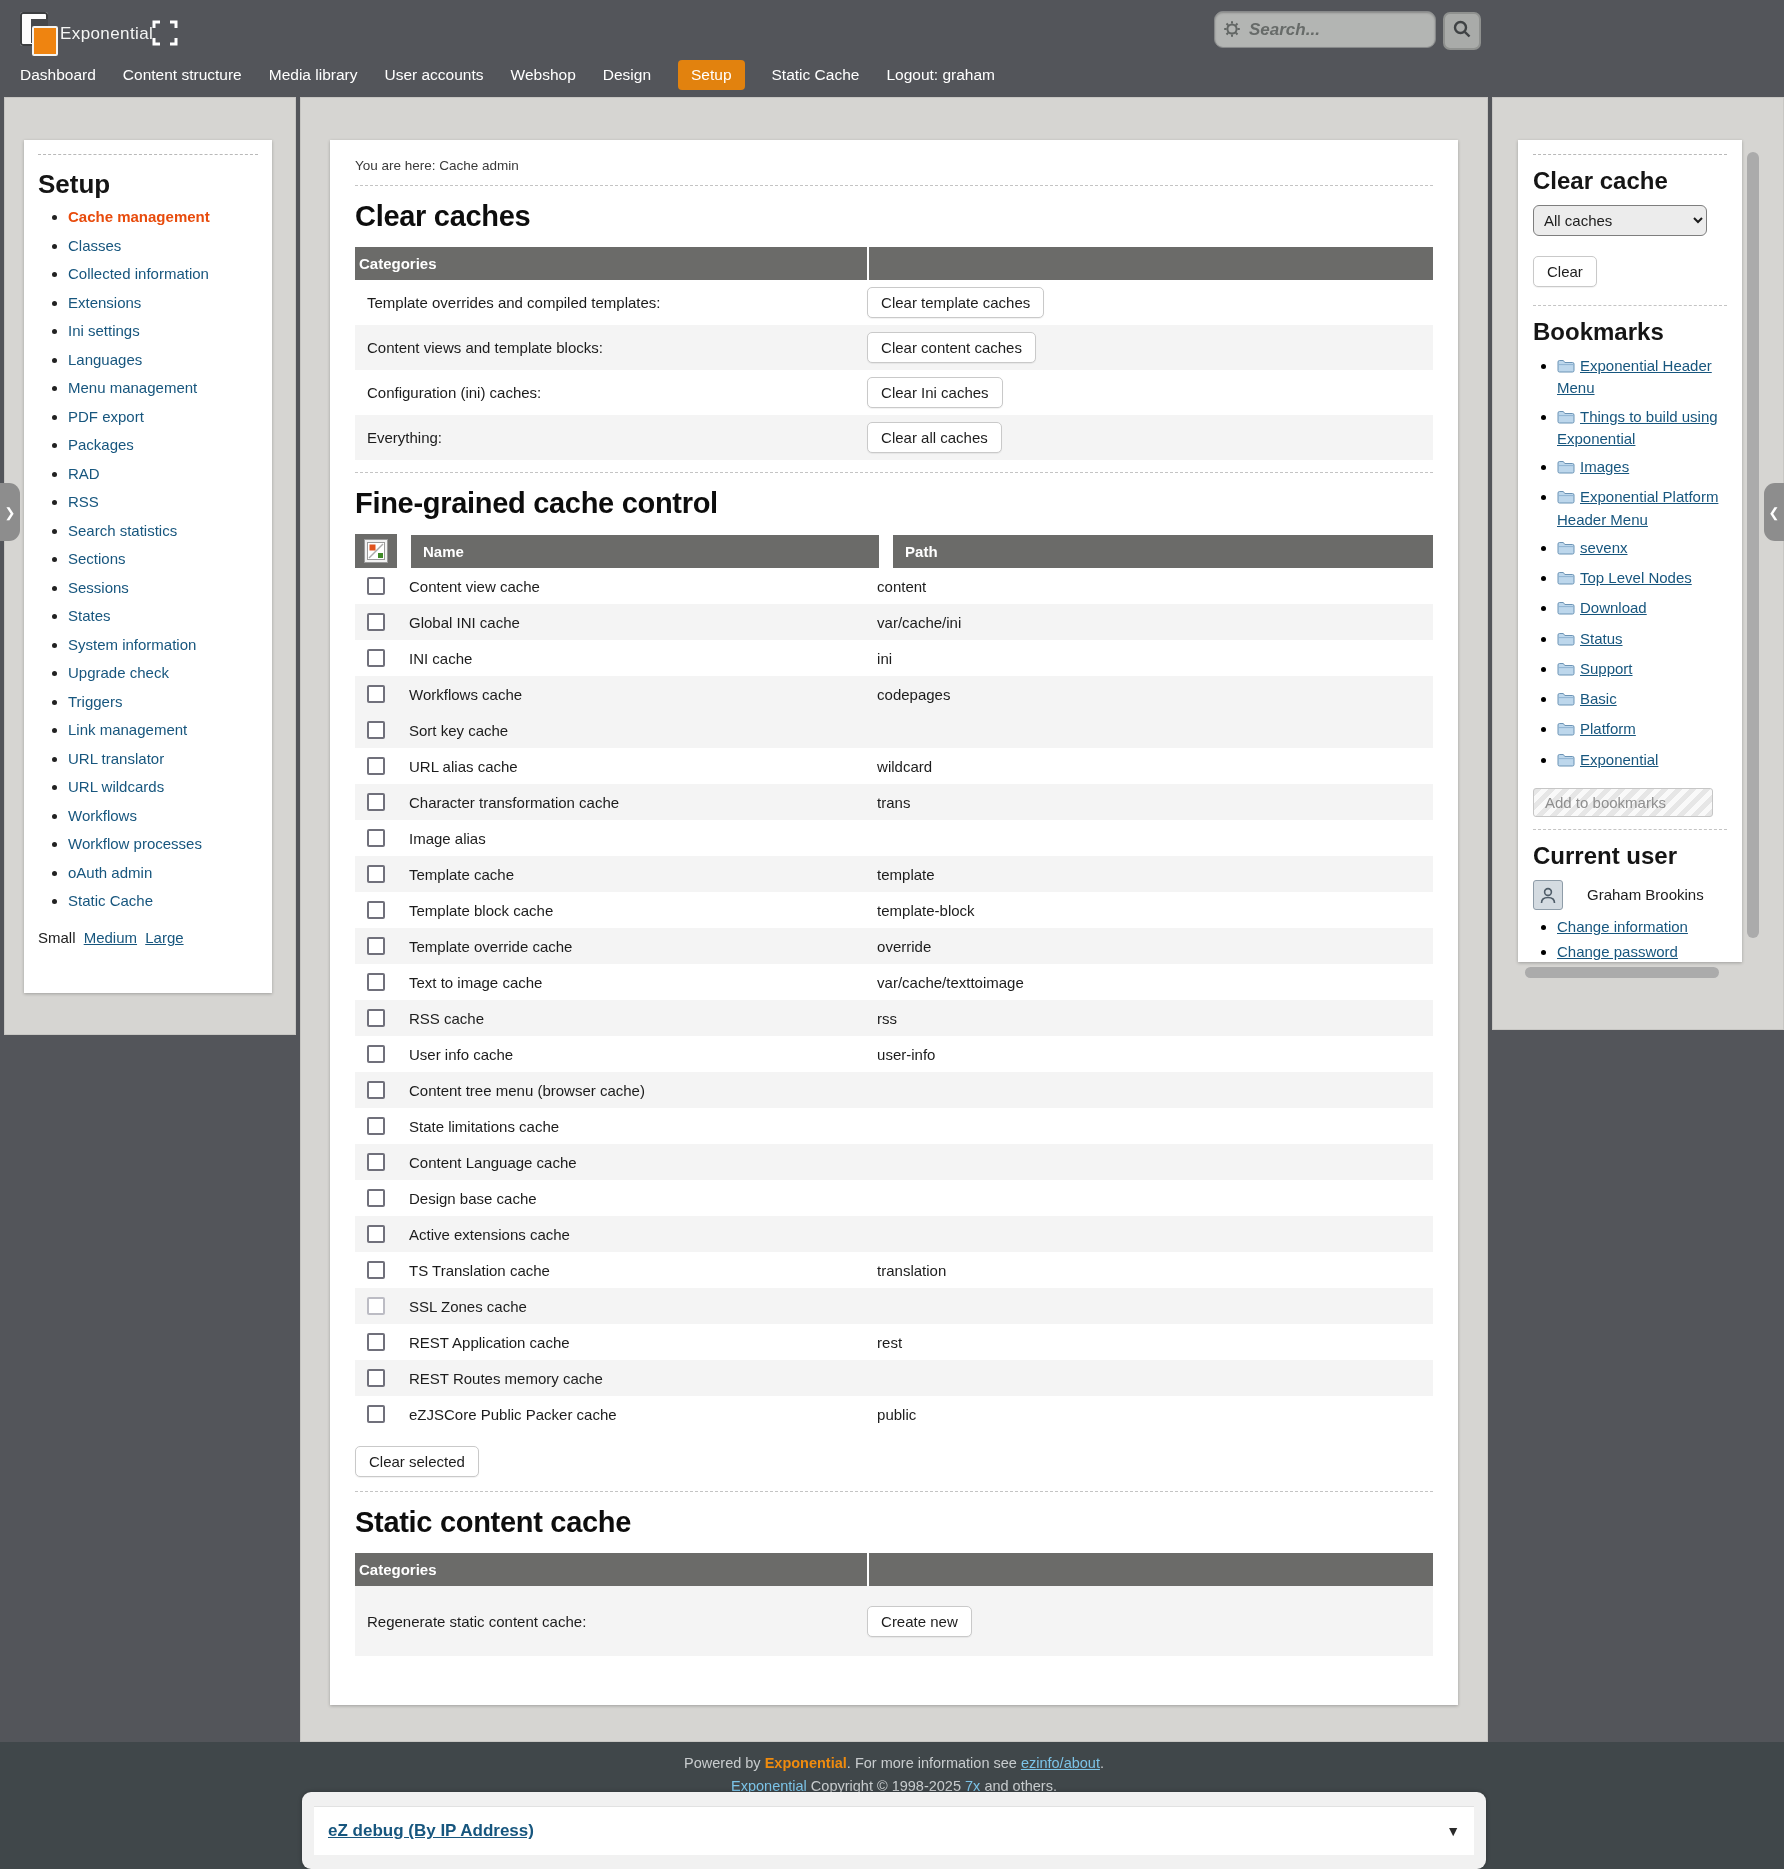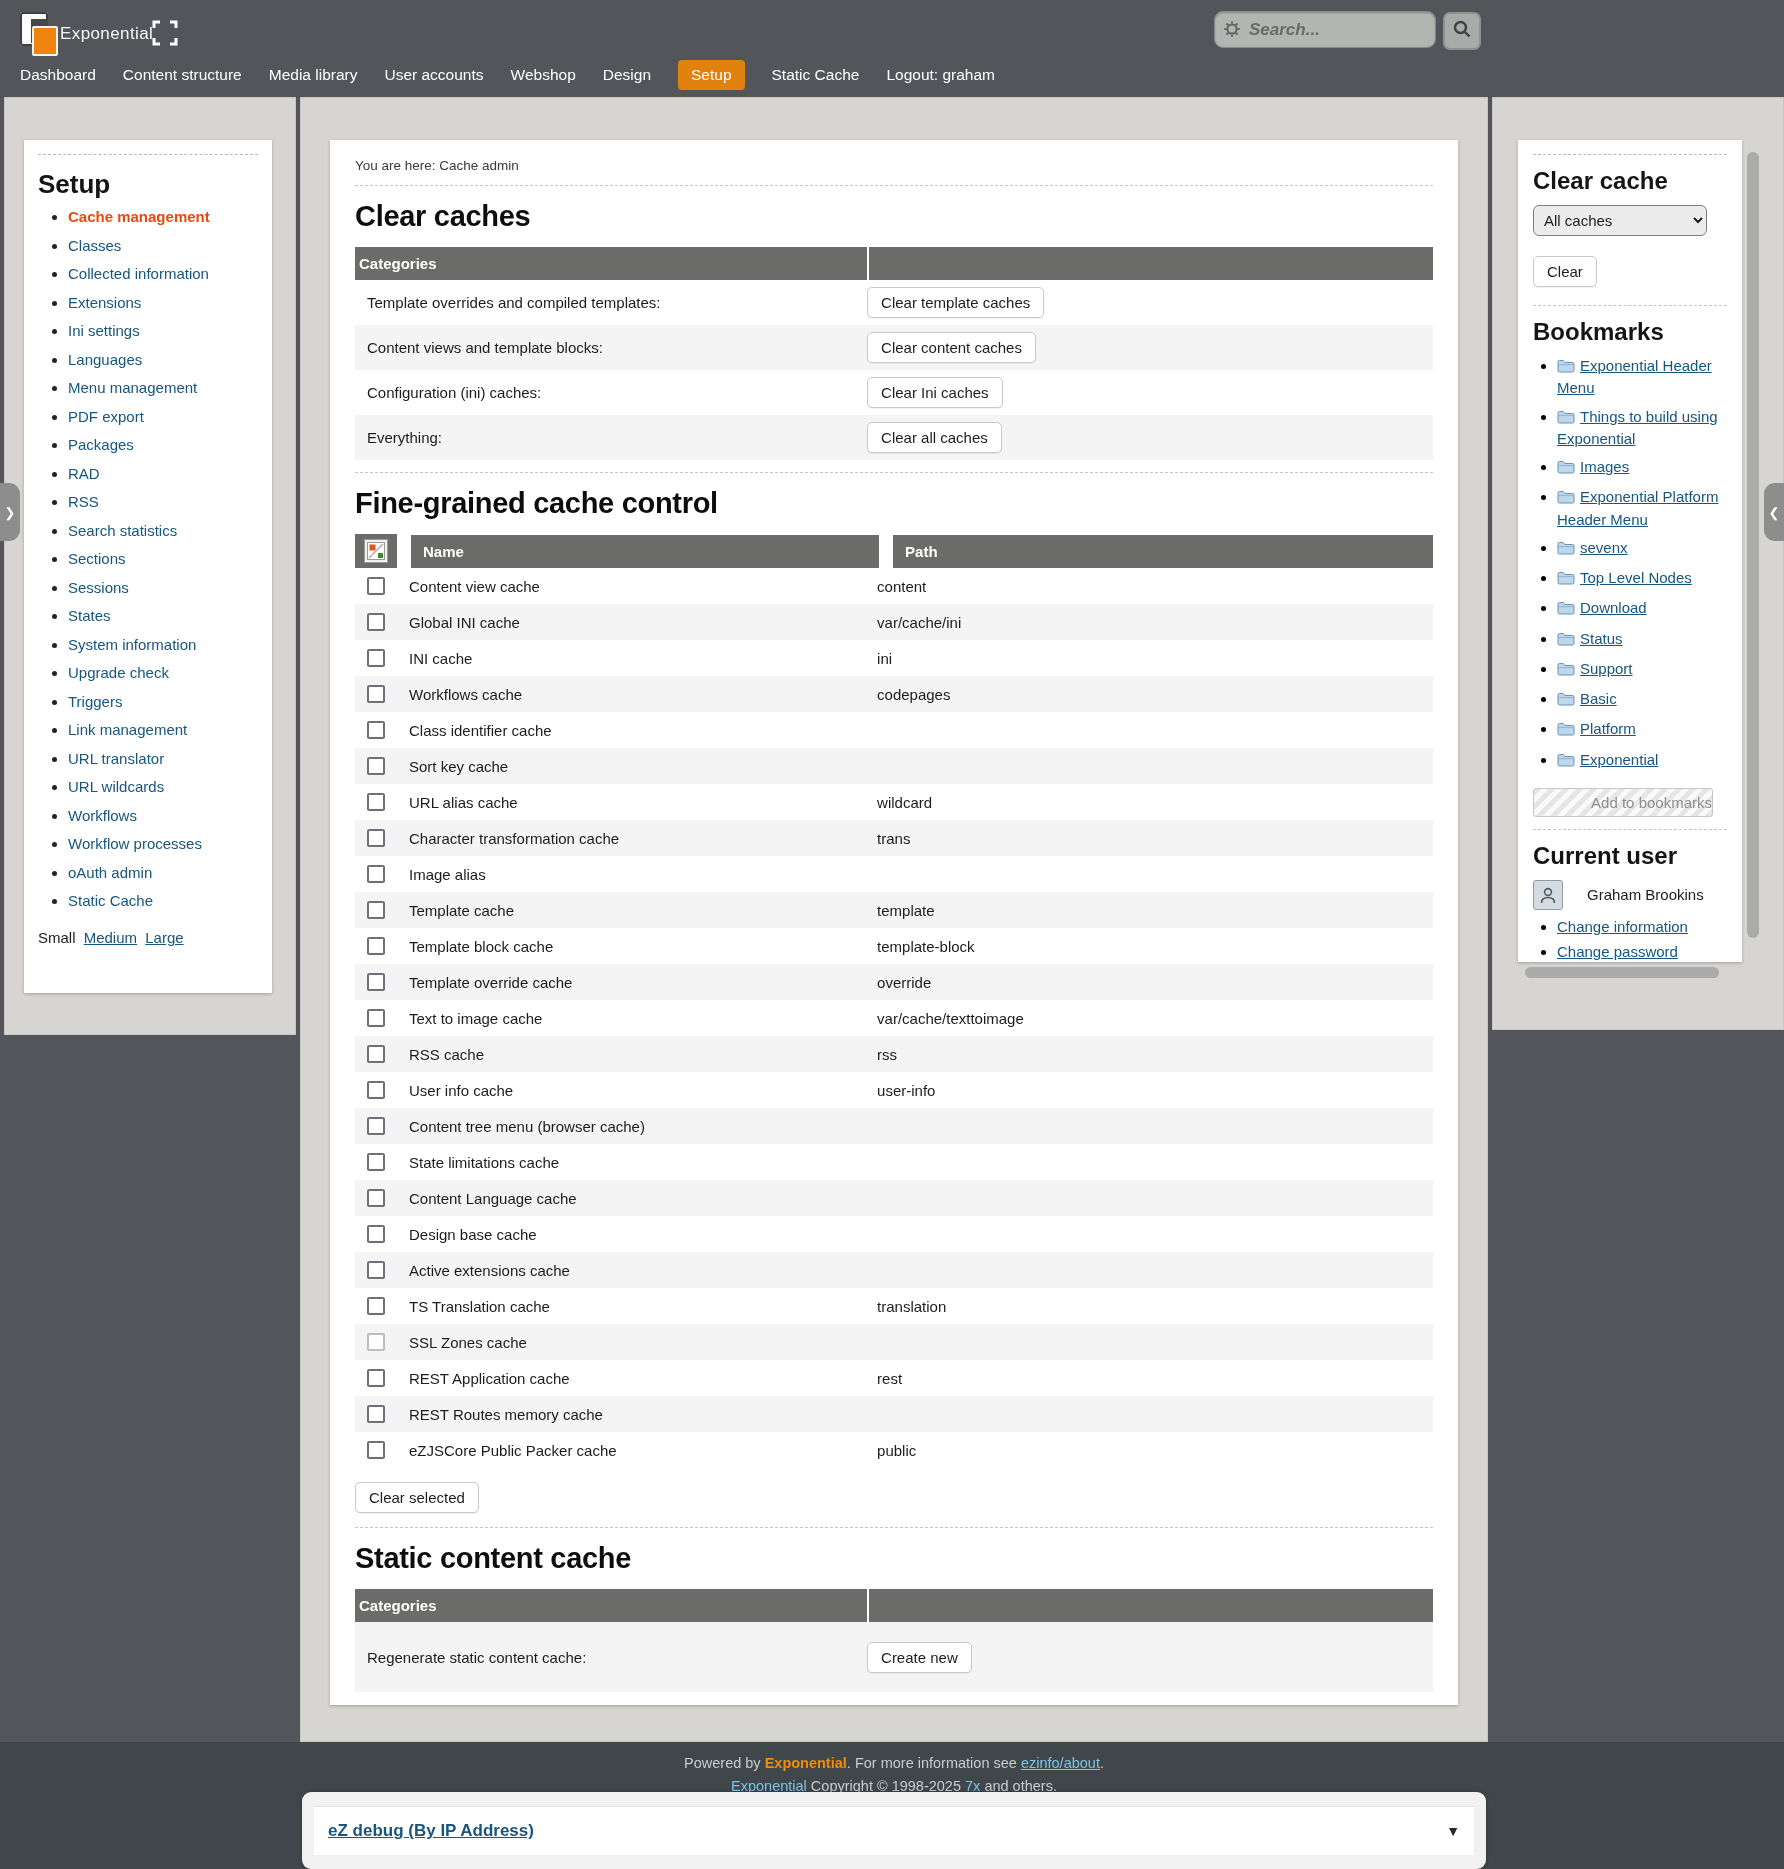--- a/index.html
+++ b/index.html
@@ -85,21 +85,21 @@
   #cache-select{
     width:174px;height:31px;border:1px solid #7e7e7e;border-radius:6px;background:#ececec;
     font-family:"Liberation Sans",sans-serif;font-size:15px;color:#1c1c1c;padding:0 6px;
   }
   #clear-btn{margin:20px 0 6px 0;}
   #bookmark-list{margin:6px 0 0 0;padding:0 0 0 24px;}
   .bm-li{list-style:disc;margin:0 0 8px 0;font-size:15px;line-height:1.35;}
   .bm-link{color:#17567e;text-decoration:underline;cursor:pointer;}
   .folder-icon{display:inline-block;vertical-align:-2px;margin-right:5px;}
   #add-bookmarks{
-    display:block;margin:16px 0 6px 0;width:180px;padding:5px 0;text-align:right;
+    display:block;margin:16px 0 6px 0;width:180px;padding:5px 11px;text-align:left;
     color:#8e8e8e;font-size:15px;border:1px solid #c6c6c6;border-radius:3px;
     background:repeating-linear-gradient(135deg,#e6e6e6 0 5px,#f9f9f9 5px 10px);
     font-family:"Liberation Sans",sans-serif;
   }
   #user-row{display:flex;align-items:center;gap:24px;margin:6px 0 4px 0;font-size:15px;color:#1c1c1c;}
   #avatar{width:28px;height:28px;background:#d4dbe1;border:1px solid #8e9ca8;border-radius:3px;display:flex;align-items:center;justify-content:center;}
   #user-links{margin:8px 0 0 0;padding:0 0 0 24px;}
   #user-links li{list-style:disc;margin:0 0 8px 0;font-size:15px;}
   #user-links a{color:#17567e;text-decoration:underline;cursor:pointer;}
   
@@ -276,27 +276,20 @@
         <span class="fg-name">INI cache</span>
         <span class="fg-path">ini</span>
       </div>
       <div class="fg-row alt">
         <span class="fg-check">
           <span class="checkbox"></span>
         </span>
         <span class="fg-name">Workflows cache</span>
         <span class="fg-path">codepages</span>
       </div>
-      <div class="fg-row">
-        <span class="fg-check">
-          <span class="checkbox"></span>
-        </span>
-        <span class="fg-name">Class identifier cache</span>
-        <span class="fg-path"></span>
-      </div>
       <div class="fg-row alt">
         <span class="fg-check">
           <span class="checkbox"></span>
         </span>
         <span class="fg-name">Sort key cache</span>
         <span class="fg-path"></span>
       </div>
       <div class="fg-row">
         <span class="fg-check">
           <span class="checkbox"></span>

